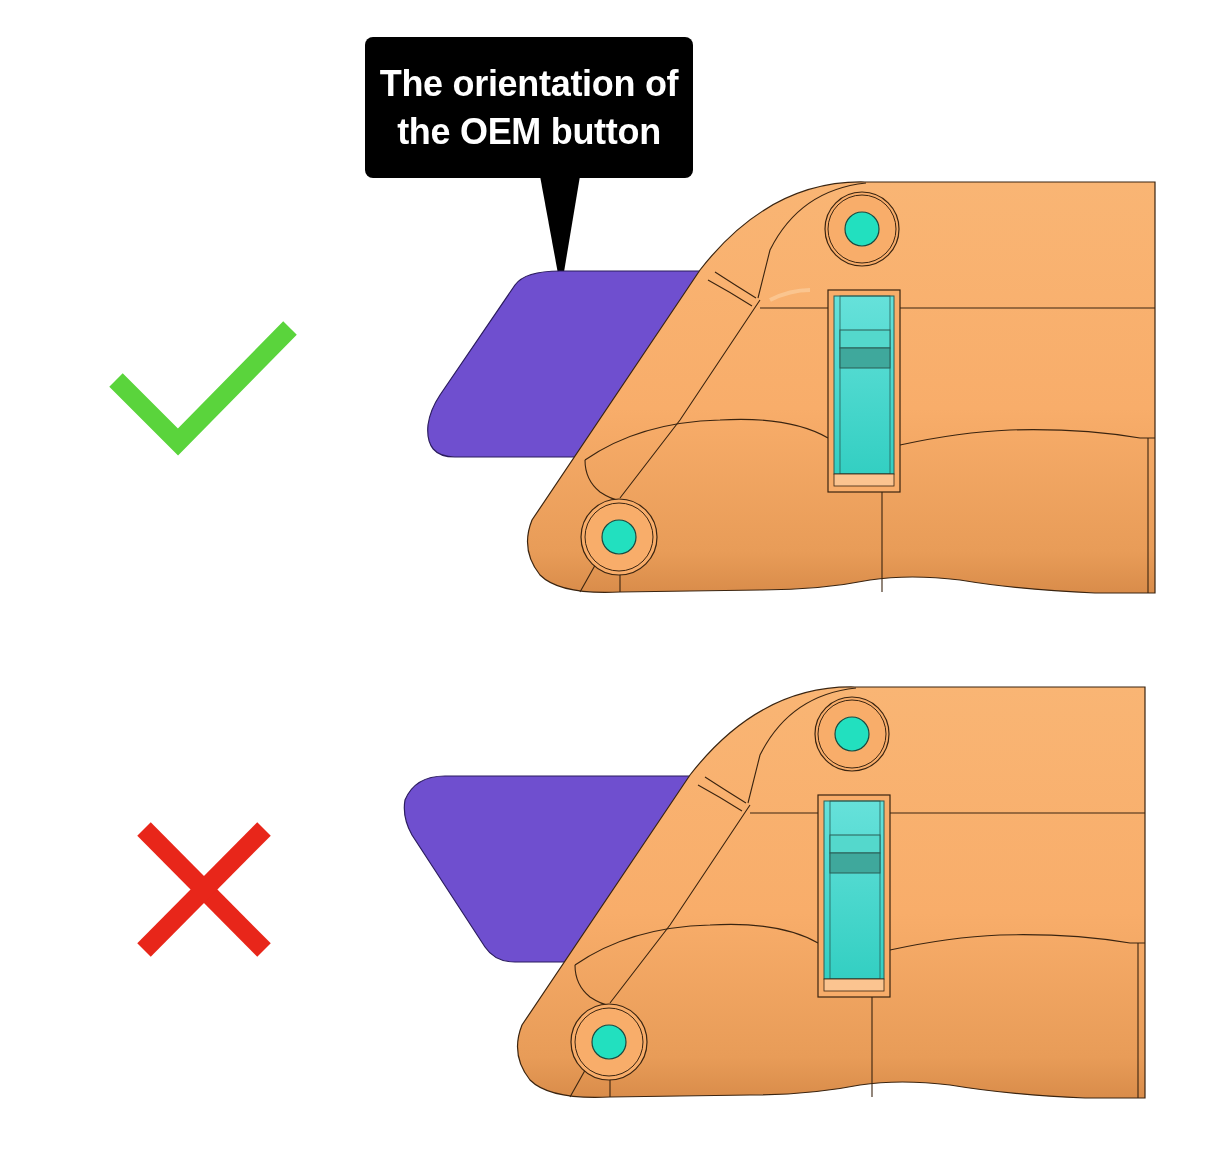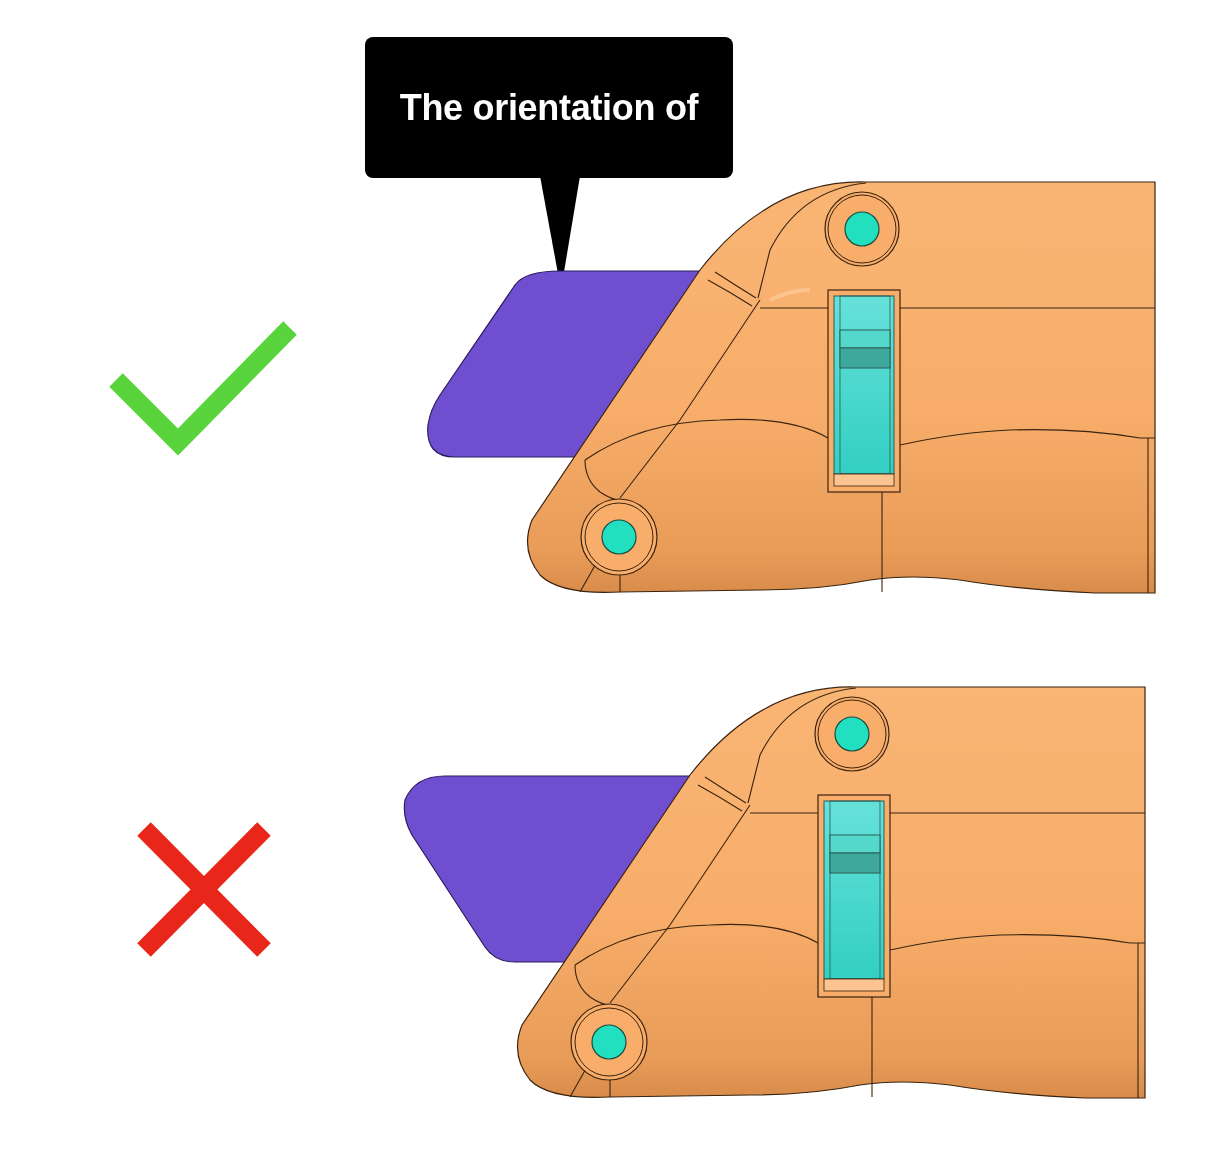--- a/index.html
+++ b/index.html
@@ -1,19 +1,19 @@
 <!DOCTYPE html>
 <html><head>
   <meta charset="utf-8">
   <style>
     html, body { margin: 0; padding: 0; background: #ffffff; }
     body { width: 1220px; height: 1160px; position: relative; overflow: hidden; font-family: "Liberation Sans", sans-serif; }
     .canvas { position: absolute; left: 0; top: 0; width: 1220px; height: 1160px; }
     .callout {
-      position: absolute; left: 365px; top: 37px; width: 368px; height: 141px;
+      position: absolute; left: 365px; top: 37px; width: 328px; height: 141px;
       background: #000; border-radius: 8px; color: #fff;
       display: flex; flex-direction: column; align-items: center; justify-content: center;
       font-family: "Liberation Sans", sans-serif; font-weight: bold; font-size: 36px; line-height: 48px;
       letter-spacing: -0.3px;
     }
     .callout span { display: block; }
   </style>
 </head>
 <body>
 
@@ -124,13 +124,14 @@
       <rect x="840" y="296" width="50" height="178" fill="none" stroke="#2a5c55" stroke-width="0.8"></rect>
       <rect x="840" y="330" width="50" height="18" fill="#54d8cc" stroke="#2a5c55" stroke-width="1"></rect>
       <rect x="840" y="348" width="50" height="20" fill="#3fa89c" stroke="#2a5c55" stroke-width="1"></rect>
       <rect x="834" y="474" width="60" height="12" fill="#fbc490" stroke="#3a2410" stroke-width="0.8"></rect>
     </g>
   </g>
 </svg>
 
 <div class="callout">
   <span>The orientation of</span>
+  <span>the OEM button</span>
 </div>
 
 </body></html>

